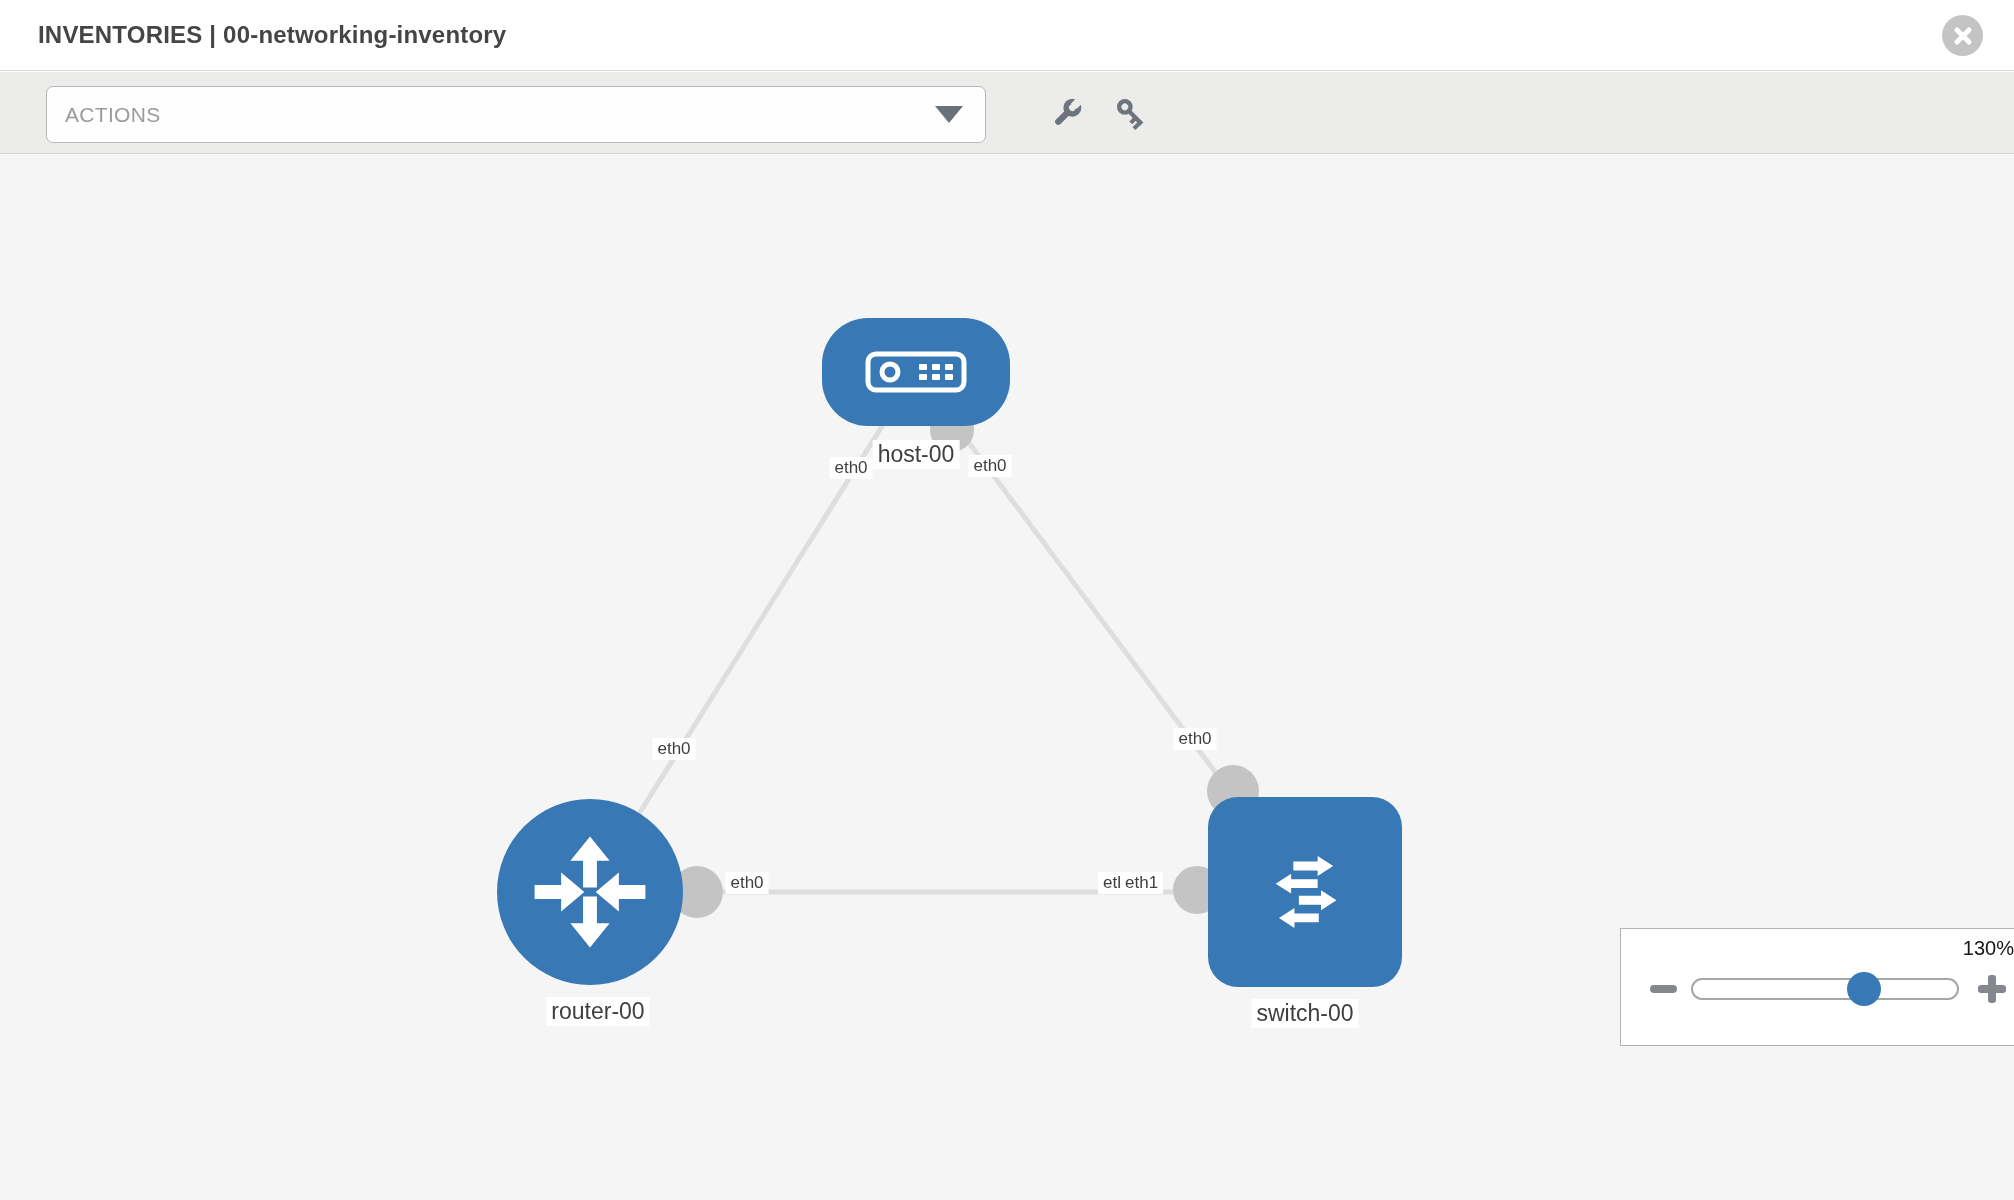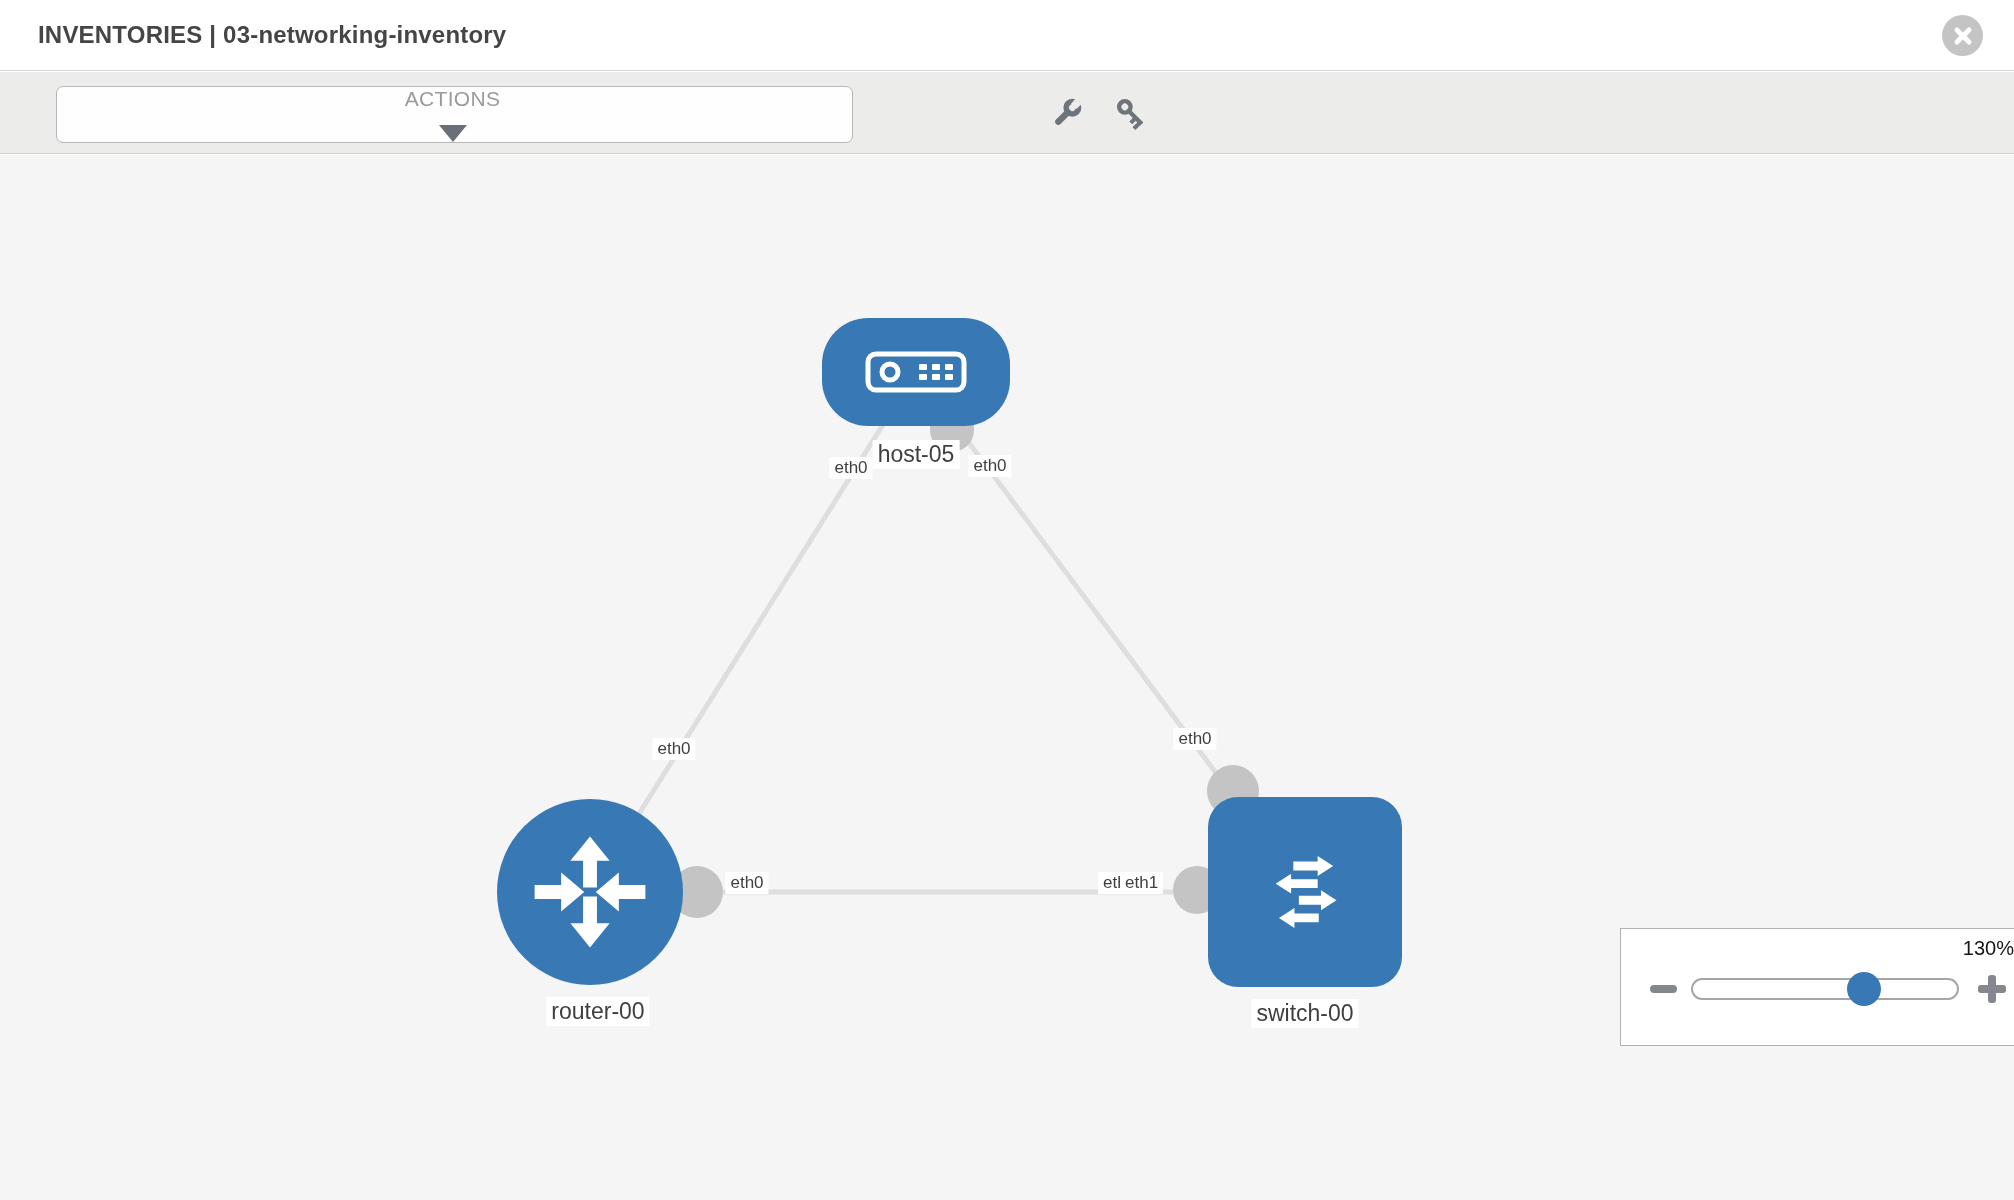--- a/index.html
+++ b/index.html
@@ -16,21 +16,21 @@
 
   
   .toolbar { position:absolute; left:0; top:72px; width:100%; height:82px; background:#ececeb;
              border-bottom:1px solid #d2d2d2; }
   .select-box { position:absolute; top:14px; height:57px; background:#fefefe; border:1px solid #b7b7b7;
                 border-radius:7px; display:flex; align-items:center; justify-content:space-between;
                 padding:0 22px 0 18px; cursor:pointer; }
   .select-box .sel-label { font-size:21px; color:#9b9b9b; letter-spacing:0.3px; }
   .caret-down { width:0; height:0; border-left:14px solid transparent; border-right:14px solid transparent;
                 border-top:17px solid #6a7077; }
-  .actions-box { left:56px; width:797px;flex-direction:column; }
+  .actions-box { left:46px; width:940px; }
   .search-box  { left:1183px; width:794px; }
   .tool-btn { position:absolute; top:22px; width:40px; height:40px; display:flex; align-items:center;
               justify-content:center; cursor:pointer; background:transparent; border:none; }
   .wrench-btn { left:1046px; }
   .key-btn { left:1112px; }
 
   
   .canvas { position:absolute; left:0; top:155px; width:2014px; height:1045px; background:#f5f5f5; }
   .links-svg { position:absolute; left:0; top:0; z-index:1; }
 
@@ -70,21 +70,21 @@
   .zoom-plus { position:absolute; left:354px; top:43px; width:34px; height:34px; cursor:pointer; }
   .zoom-plus .ph { position:absolute; left:3px; top:13px; width:28px; height:8px; border-radius:3px; background:#84888d; }
   .zoom-plus .pv { position:absolute; left:13px; top:3px; width:8px; height:28px; border-radius:3px; background:#84888d; }
 </style>
 </head>
 <body>
 
 <div id="stage">
 
   <div class="app-header">
-    <div class="app-title">INVENTORIES | 03-networking-inventory</div>
+    <div class="app-title">INVENTORIES | 00-networking-inventory</div>
     <div class="close-btn">
       <svg width="20" height="20" viewBox="0 0 20 20">
         <line x1="4" y1="4" x2="16" y2="16" stroke="#ffffff" stroke-width="5" stroke-linecap="round"></line>
         <line x1="16" y1="4" x2="4" y2="16" stroke="#ffffff" stroke-width="5" stroke-linecap="round"></line>
       </svg>
     </div>
   </div>
 
   <div class="toolbar">
     <div class="select-box actions-box">
@@ -153,21 +153,21 @@
 
     <div class="node node-switch">
       <svg width="115" height="115" viewBox="0 0 104 104" fill="#ffffff">
         <polygon points="77,28 63,19 63,24 41,24 41,32 63,32 63,37"></polygon>
         <polygon points="25,44 39,35 39,40 63,40 63,48 39,48 39,53"></polygon>
         <polygon points="80,59 66,50 66,55 46,55 46,63 66,63 66,68"></polygon>
         <polygon points="28,75 42,66 42,71 64,71 64,79 42,79 42,84"></polygon>
       </svg>
     </div>
 
-    <div class="nlabel name ctr lbl-host-name">host-05</div>
+    <div class="nlabel name ctr lbl-host-name">host-00</div>
     <div class="nlabel iface ctr lbl-host-eth-l">eth0</div>
     <div class="nlabel iface ctr lbl-host-eth-r">eth0</div>
     <div class="nlabel iface ctr lbl-mid-l">eth0</div>
     <div class="nlabel iface ctr lbl-mid-r">eth0</div>
     <div class="nlabel iface ctr lbl-router-eth">eth0</div>
     <div class="nlabel iface lbl-ovl-under">eth0</div>
     <div class="nlabel iface lbl-ovl-top">eth1</div>
     <div class="nlabel name ctr lbl-router-name">router-00</div>
     <div class="nlabel name ctr lbl-switch-name">switch-00</div>
   </div>

